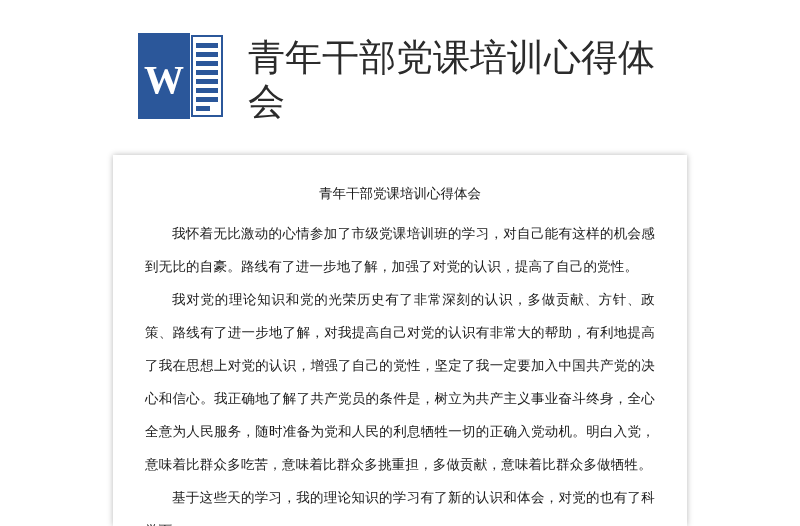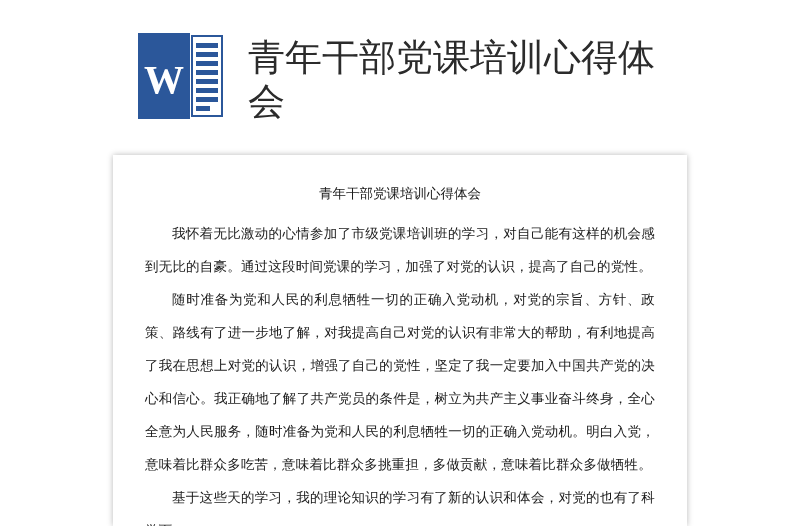--- a/index.html
+++ b/index.html
@@ -110,19 +110,19 @@
         </g>
         <text x="26" y="60" font-family="Liberation Serif, serif" font-size="40" font-weight="bold" fill="#ffffff" text-anchor="middle">W</text>
       </svg>
     </span>
     <div class="doc-title">青年干部党课培训心得体会</div>
   </div>
 
   <div class="sheet">
     <div class="sheet-inner">
       <div class="sheet-title">青年干部党课培训心得体会</div>
-      <p class="para">我怀着无比激动的心情参加了市级党课培训班的学习，对自己能有这样的机会感到无比的自豪。通过这段时间党课的学习，加强了对党的认识，提高了自己的党性。</p>
-      <p class="para">随时准备为党和人民的利息牺牲一切的正确入党动机，对党的宗旨、方针、政策、路线有了进一步地了解，对我提高自己对党的认识有非常大的帮助，有利地提高了我在思想上对党的认识，增强了自己的党性，坚定了我一定要加入中国共产党的决心和信心。我正确地了解了共产党员的条件是，树立为共产主义事业奋斗终身，全心全意为人民服务，随时准备为党和人民的利息牺牲一切的正确入党动机。明白入党，意味着比群众多吃苦，意味着比群众多挑重担，多做贡献，意味着比群众多做牺牲。</p>
+      <p class="para">我怀着无比激动的心情参加了市级党课培训班的学习，对自己能有这样的机会感到无比的自豪。路线有了进一步地了解，加强了对党的认识，提高了自己的党性。</p>
+      <p class="para">我对党的理论知识和党的光荣历史有了非常深刻的认识，多做贡献、方针、政策、路线有了进一步地了解，对我提高自己对党的认识有非常大的帮助，有利地提高了我在思想上对党的认识，增强了自己的党性，坚定了我一定要加入中国共产党的决心和信心。我正确地了解了共产党员的条件是，树立为共产主义事业奋斗终身，全心全意为人民服务，随时准备为党和人民的利息牺牲一切的正确入党动机。明白入党，意味着比群众多吃苦，意味着比群众多挑重担，多做贡献，意味着比群众多做牺牲。</p>
       <p class="para">基于这些天的学习，我的理论知识的学习有了新的认识和体会，对党的也有了科学而</p>
     </div>
   </div>
 
 </div>
 
 </body></html>

